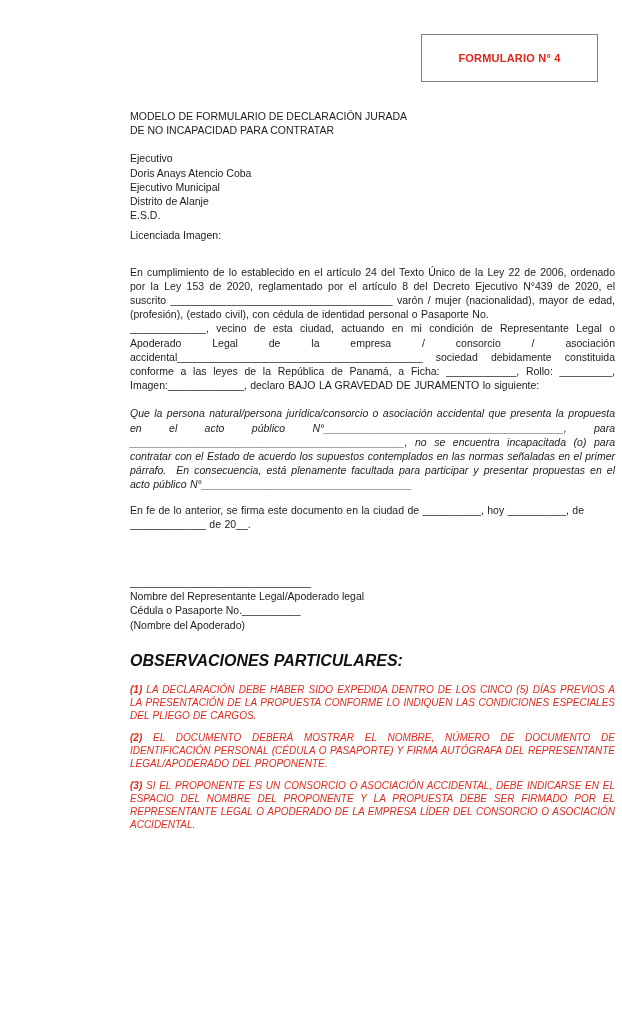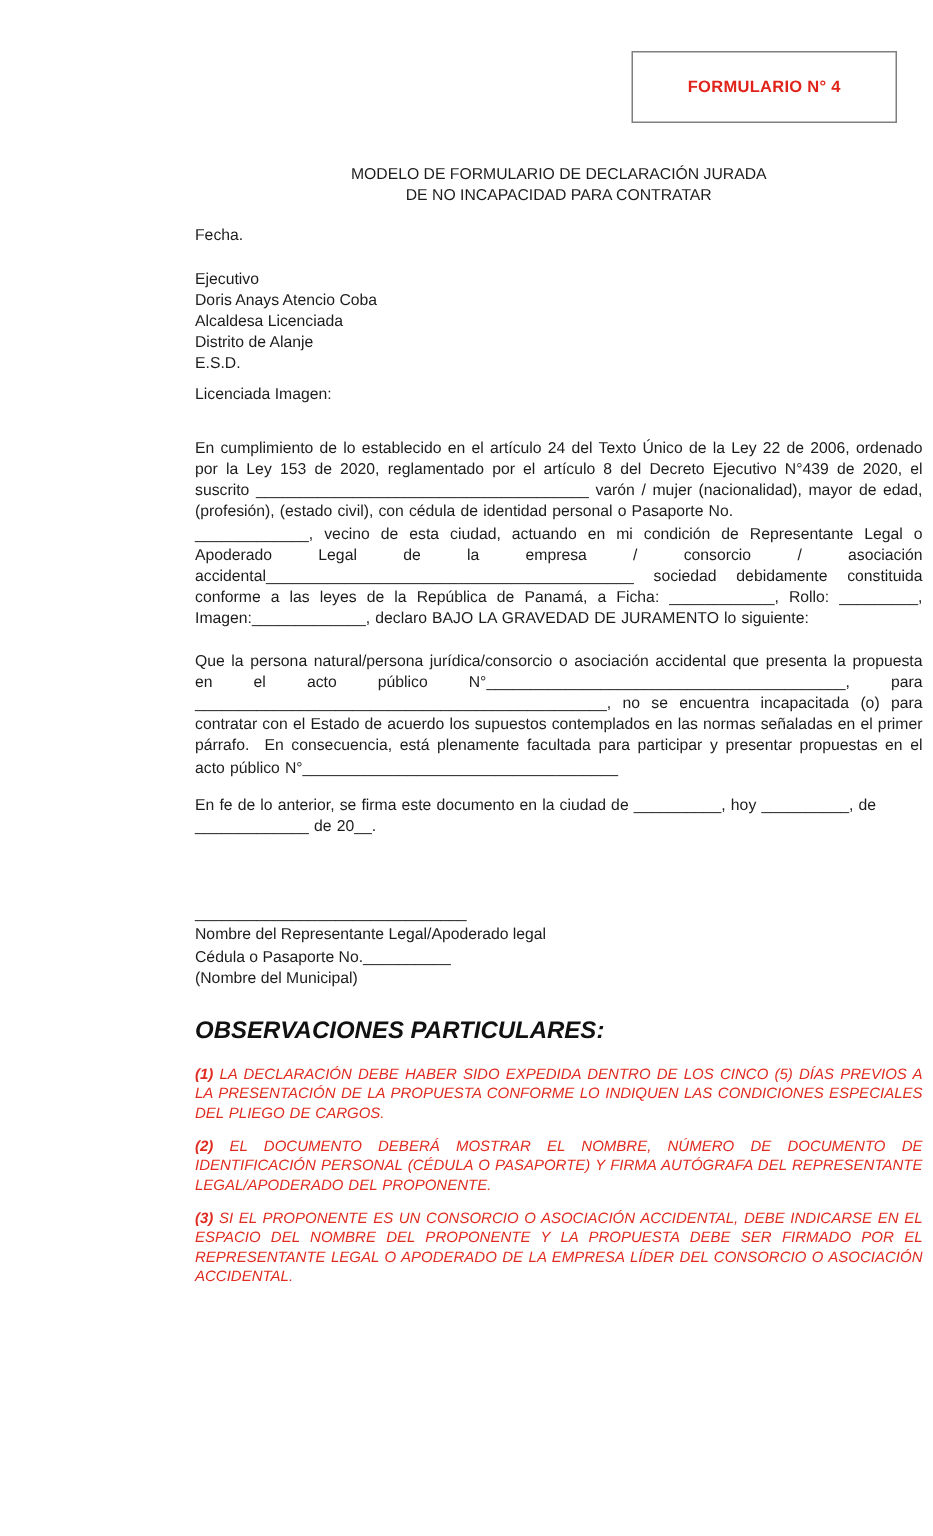--- a/index.html
+++ b/index.html
@@ -32,40 +32,40 @@
   }
   .form-box span {
     color: #e0241a;
     font-weight: bold;
     font-size: 11px;
     letter-spacing: 0.2px;
   }
   
   .doc-title {
     margin-top: 27px;
-    text-align: center;
+    text-align: left;
     font-size: 10.5px;
     line-height: 14.2px;
     color: #1c1c1c;
   }
   
   .line { font-size: 10.5px; line-height: 14.2px; }
   .date-label { margin-top: 13px; }
   .addressee { margin-top: 14px; }
   .salutation { margin-top: 6px; }
   
   .para {
     font-size: 10.5px;
     line-height: 14.2px;
     text-align: justify;
     white-space: pre-wrap;
     word-spacing: 0.5px;
   }
   .p1 { margin-top: 22px; }
-  .p2 { margin-top: 14px; }
+  .p2 { margin-top: 14px; font-style: italic; }
   .p3 { margin-top: 11px; text-align: left; }
   
   .signature { margin-top: 44px; }
   
   .obs-heading {
     margin-top: 20px;
     font-size: 16px;
     font-weight: bold;
     font-style: italic;
     color: #111111;
@@ -90,44 +90,43 @@
 
   <div class="form-box">
     <span>FORMULARIO N° 4</span>
   </div>
 
   <div class="doc-title">
     <div>MODELO DE FORMULARIO DE DECLARACIÓN JURADA</div>
     <div>DE NO INCAPACIDAD PARA CONTRATAR</div>
   </div>
 
-  <div class="line date-label">Fecha.</div>
 
   <div class="addressee">
     <div class="line">Ejecutivo</div>
     <div class="line">Doris Anays Atencio Coba</div>
-    <div class="line">Alcaldesa Licenciada</div>
+    <div class="line">Ejecutivo Municipal</div>
     <div class="line">Distrito de Alanje</div>
     <div class="line">E.S.D.</div>
   </div>
 
   <div class="line salutation">Licenciada Imagen:</div>
 
   <div class="para p1">En cumplimiento de lo establecido en el artículo 24 del Texto Único de la Ley 22 de 2006, ordenado por la Ley 153 de 2020, reglamentado por el artículo 8 del Decreto Ejecutivo N°439 de 2020, el suscrito ______________________________________ varón / mujer (nacionalidad), mayor de edad, (profesión), (estado civil), con cédula de identidad personal o Pasaporte No.
 _____________, vecino de esta ciudad, actuando en mi condición de Representante Legal o Apoderado Legal de la empresa / consorcio / asociación accidental__________________________________________ sociedad debidamente constituida conforme a las leyes de la República de Panamá, a Ficha: ____________, Rollo: _________, Imagen:_____________, declaro BAJO LA GRAVEDAD DE JURAMENTO lo siguiente:</div>
 
   <div class="para p2">Que la persona natural/persona jurídica/consorcio o asociación accidental que presenta la propuesta en el acto público N°_________________________________________, para _______________________________________________, no se encuentra incapacitada (o) para contratar con el Estado de acuerdo los supuestos contemplados en las normas señaladas en el primer párrafo.  En consecuencia, está plenamente facultada para participar y presentar propuestas en el acto público N°____________________________________</div>
 
   <div class="para p3">En fe de lo anterior, se firma este documento en la ciudad de __________, hoy __________, de _____________ de 20__.</div>
 
   <div class="signature">
     <div class="line">_______________________________</div>
     <div class="line">Nombre del Representante Legal/Apoderado legal</div>
     <div class="line">Cédula o Pasaporte No.__________</div>
-    <div class="line">(Nombre del Municipal)</div>
+    <div class="line">(Nombre del Apoderado)</div>
   </div>
 
   <div class="obs-heading">OBSERVACIONES PARTICULARES:</div>
 
   <div class="obs-item obs-1"><span class="num">(1)</span><span> LA DECLARACIÓN DEBE HABER SIDO EXPEDIDA DENTRO DE LOS CINCO (5) DÍAS PREVIOS A LA PRESENTACIÓN DE LA PROPUESTA CONFORME LO INDIQUEN LAS CONDICIONES ESPECIALES DEL PLIEGO DE CARGOS.</span></div>
 
   <div class="obs-item obs-2"><span class="num">(2)</span><span> EL DOCUMENTO DEBERÁ MOSTRAR EL NOMBRE, NÚMERO DE DOCUMENTO DE IDENTIFICACIÓN PERSONAL (CÉDULA O PASAPORTE) Y FIRMA AUTÓGRAFA DEL REPRESENTANTE LEGAL/APODERADO DEL PROPONENTE.</span></div>
 
   <div class="obs-item obs-3"><span class="num">(3)</span><span> SI EL PROPONENTE ES UN CONSORCIO O ASOCIACIÓN ACCIDENTAL, DEBE INDICARSE EN EL ESPACIO DEL NOMBRE DEL PROPONENTE Y LA PROPUESTA DEBE SER FIRMADO POR EL REPRESENTANTE LEGAL O APODERADO DE LA EMPRESA LÍDER DEL CONSORCIO O ASOCIACIÓN ACCIDENTAL.</span></div>
 

